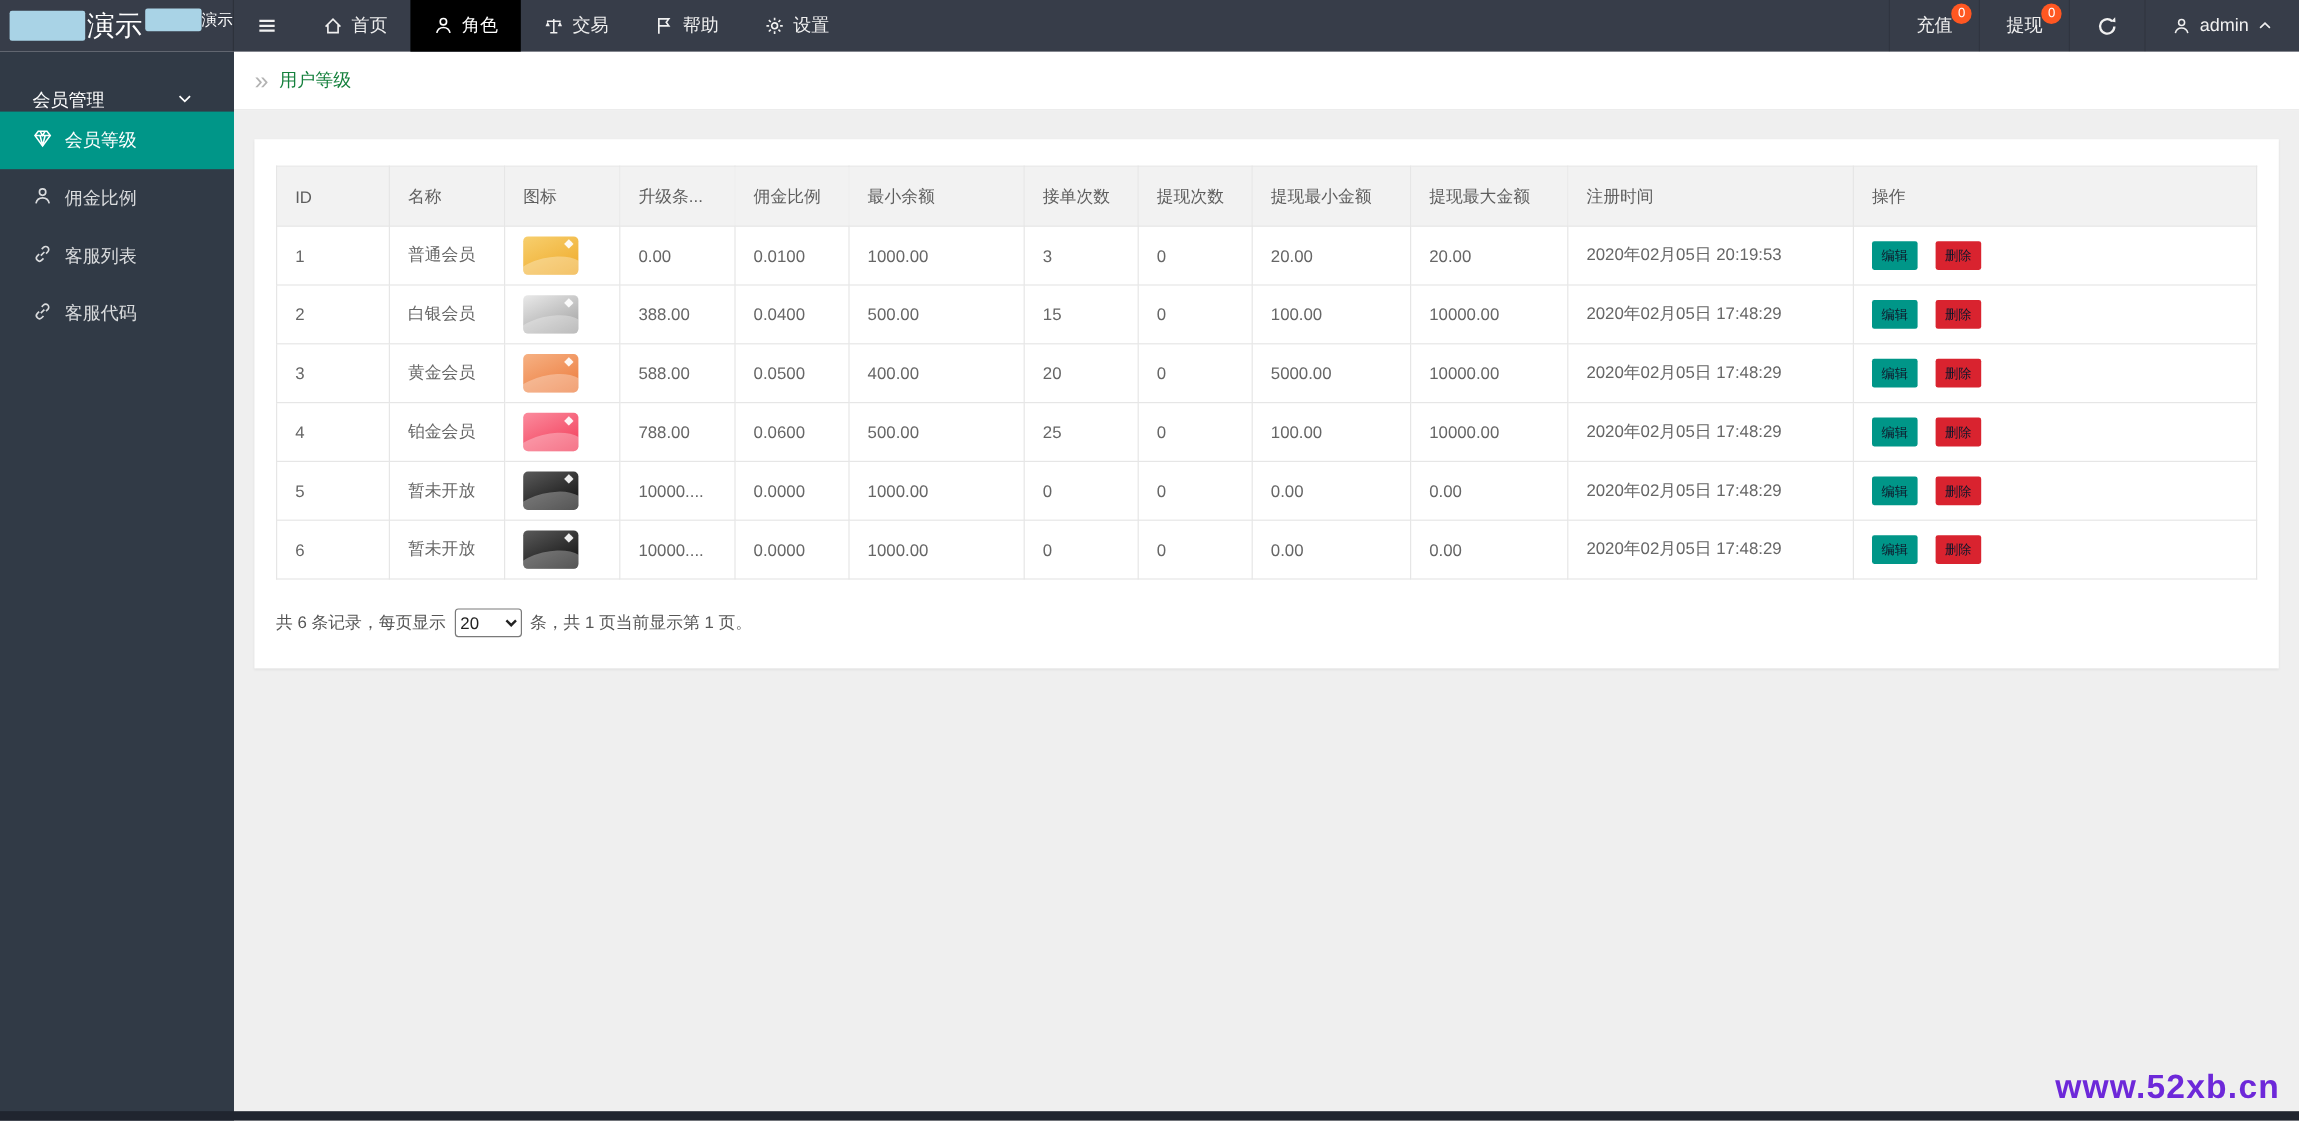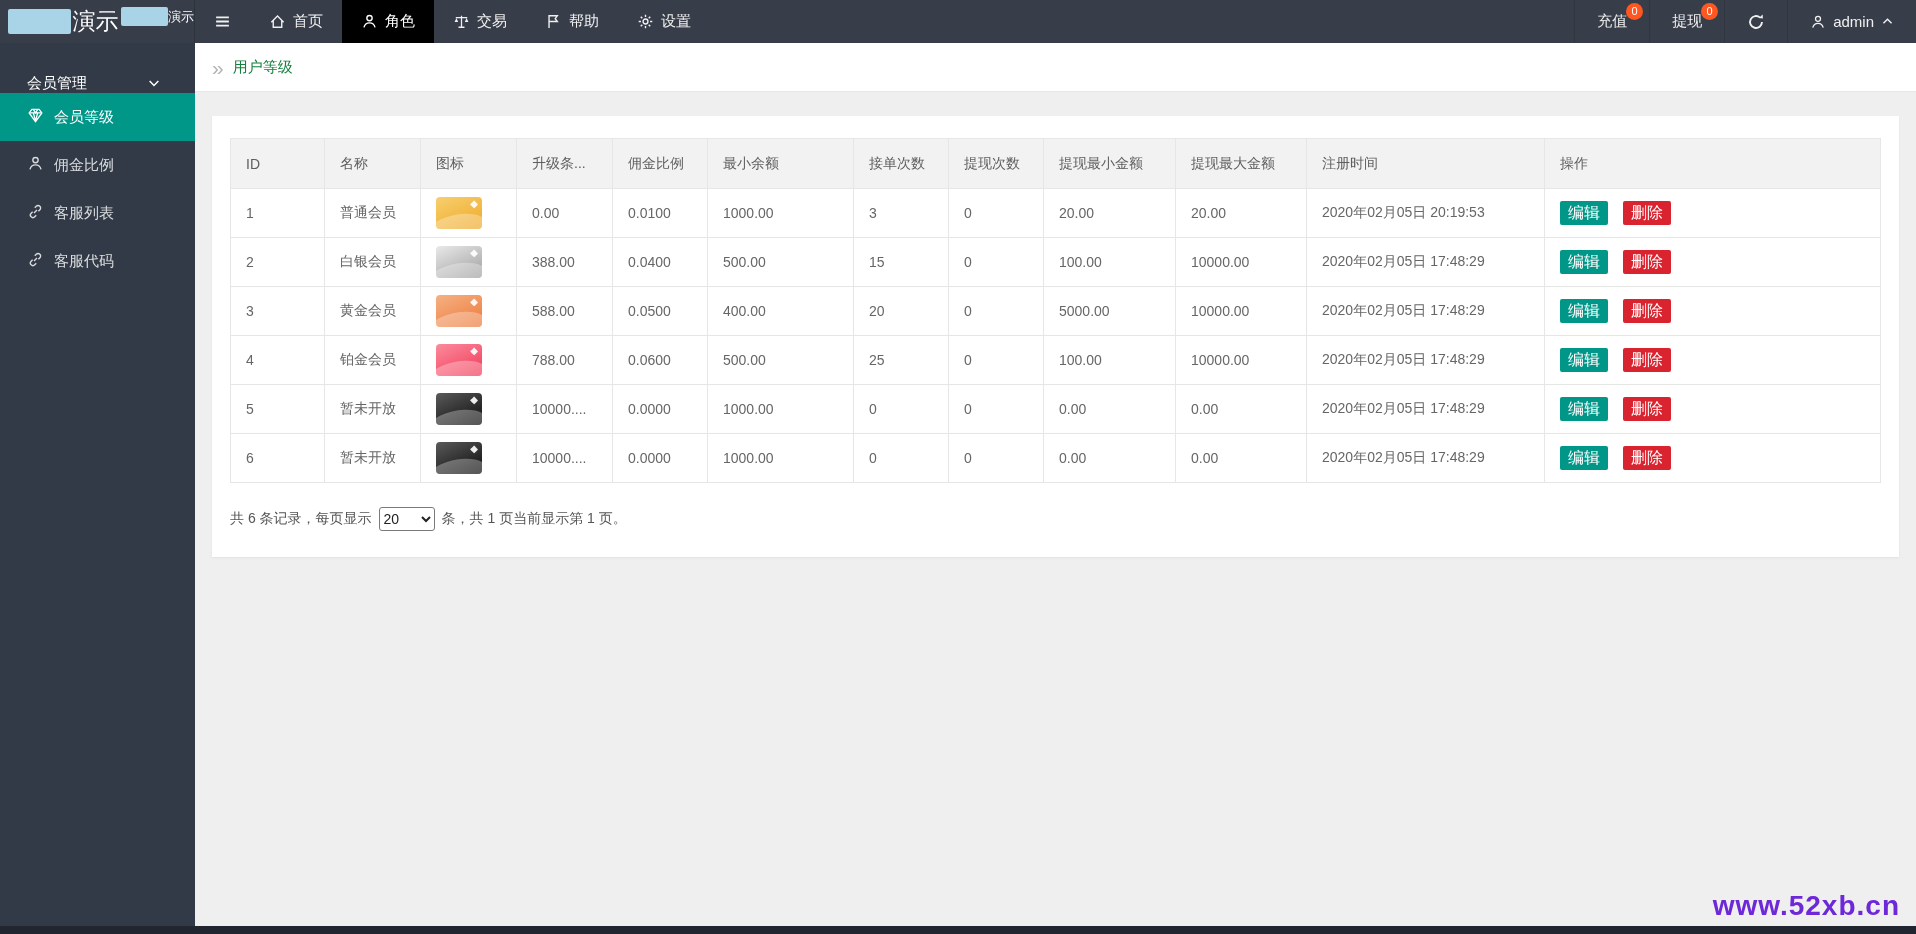--- a/index.html
+++ b/index.html
@@ -59,21 +59,21 @@
 
   .card-icon { position:relative; width:46px; height:32px; border-radius:4px; overflow:hidden; }
   .card-icon::before { content:""; position:absolute; left:-12px; bottom:-18px; width:64px; height:32px; background:rgba(255,255,255,.30); border-radius:50%; transform:rotate(-14deg); }
   .card-icon::after { content:"\25C6"; position:absolute; top:1px; right:4px; font-size:10px; color:rgba(255,255,255,.92); }
   .card-gold   { background:linear-gradient(155deg,#f7cf6e 0%,#efa928 100%); }
   .card-silver { background:linear-gradient(155deg,#e9e9e9 0%,#9f9f9f 100%); }
   .card-orange { background:linear-gradient(155deg,#f6b183 0%,#ec7a3c 100%); }
   .card-pink   { background:linear-gradient(155deg,#fb8b9d 0%,#f23a57 100%); }
   .card-black  { background:linear-gradient(155deg,#5a5a5a 0%,#0c0c0c 100%); }
 
-  .btn { display:inline-block; border:none; border-radius:2px; color:#ffffff; font-size:16px; height:24px; padding:0 8px; cursor:pointer; font-family:Liberation Sans, sans-serif; }
+  .btn { display:inline-block; border:none; border-radius:2px; color:#0f172a; font-size:11px; height:24px; padding:0 8px; cursor:pointer; font-family:Liberation Sans, sans-serif; }
   .btn.edit { background:#009688; margin-right:11px; }
   .btn.del  { background:#d9232f; }
 
   .pagination { margin-top:24px; font-size:14px; color:#555; display:flex; align-items:center; }
   .pagination select { margin:0 7px; height:24px; width:56px; font-size:14px; border:1px solid #7a7a7a; border-radius:3px; background:#fff; color:#222; font-family:inherit; }
 
   .watermark { position:absolute; right:16px; bottom:12px; font-size:28px; font-weight:bold; color:#6d28d9; letter-spacing:1px; z-index:30; }
   .bottom-bar { position:absolute; left:0; right:0; bottom:0; height:8px; background:#20252f; z-index:40; }
 
   .icon { color:currentColor; }

